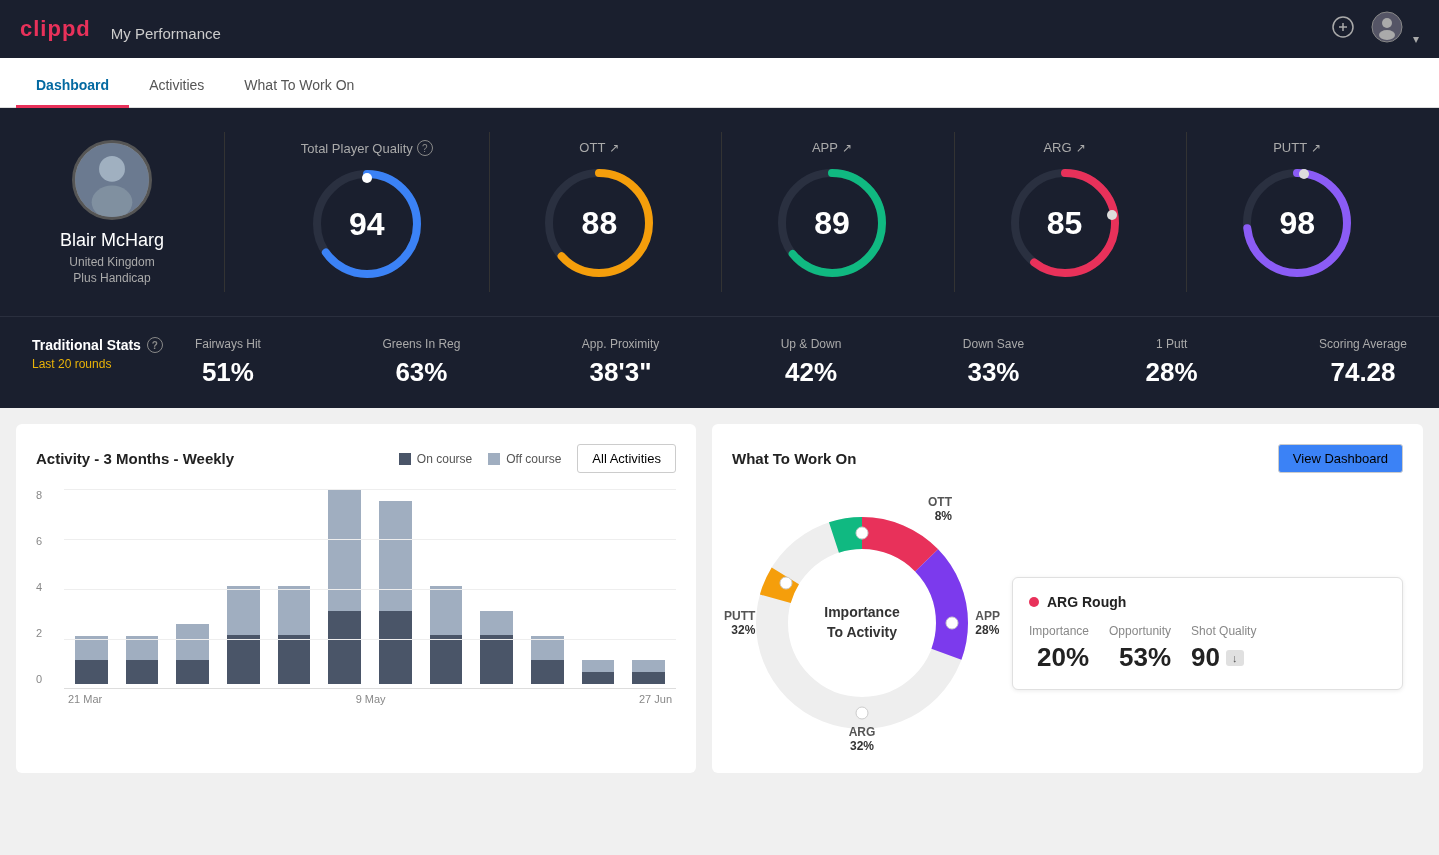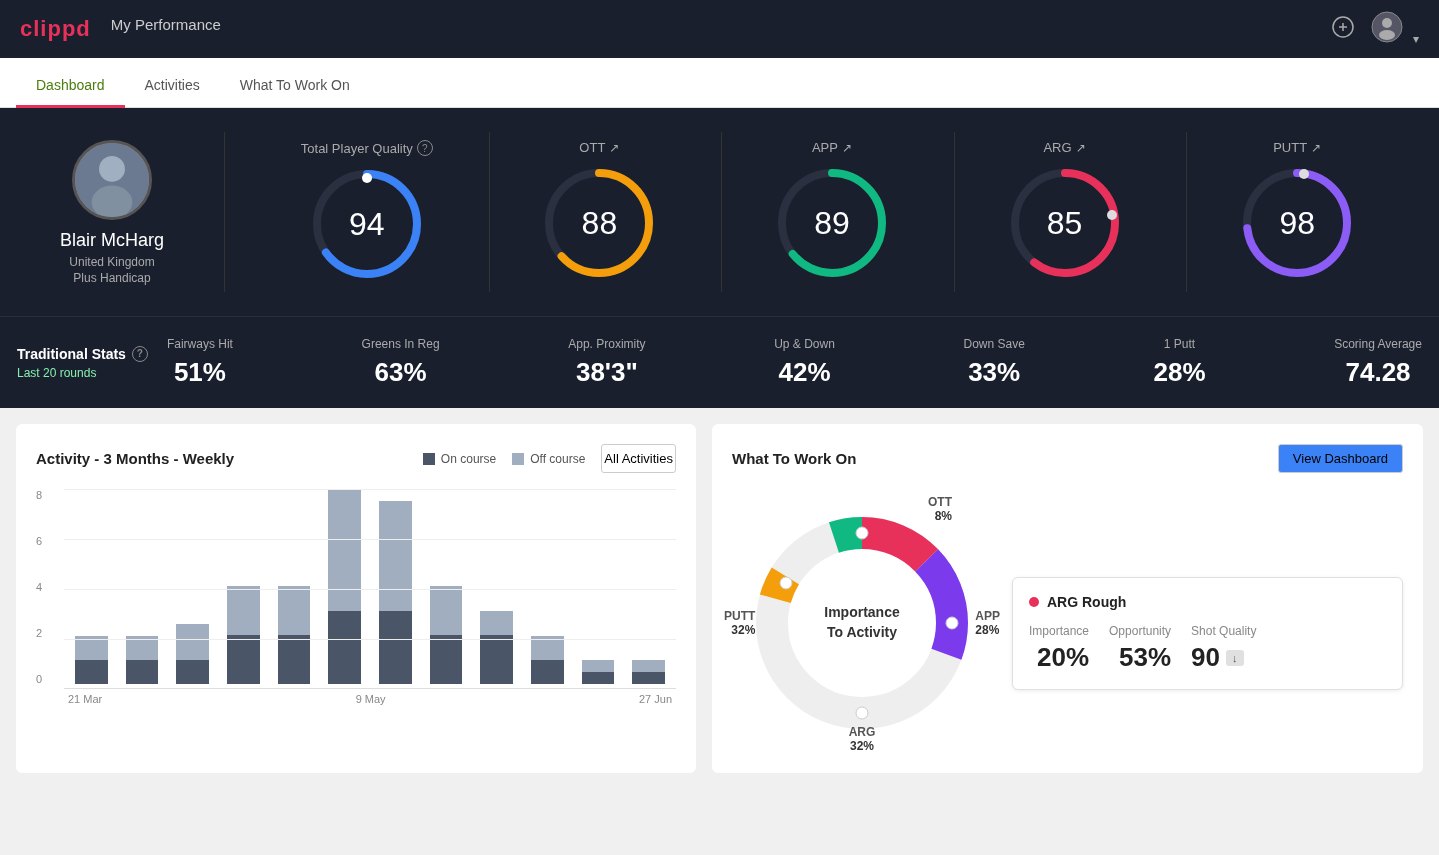--- a/index.html
+++ b/index.html
@@ -2,70 +2,70 @@
 <html><head>
   <meta charset="utf-8">
   <style>
     * { margin: 0; padding: 0; box-sizing: border-box; }
     body { font-family: -apple-system, BlinkMacSystemFont, 'Segoe UI', sans-serif; background: #f0f0f0; width: 1439px; }
 
     
     .header { background: #1a1f2e; display: flex; align-items: center; justify-content: space-between; padding: 0 20px; height: 58px; }
     .logo { color: #e8315a; font-size: 22px; font-weight: bold; letter-spacing: 1px; }
     .header-title { color: #ccc; font-size: 15px; margin-left: 20px; }
-    .header-left { display: flex; align-items: flex-start; }
+    .header-left { display: flex; align-items: flex-end; }
     .header-right { display: flex; align-items: center; gap: 16px; }
     .header-icon { color: #aaa; font-size: 20px; cursor: pointer; }
 
     
     .nav-tabs { background: #fff; display: flex; border-bottom: 1px solid #ddd; padding: 0 16px; height: 50px; align-items: flex-end; }
     .nav-tab { padding: 12px 20px; font-size: 14px; color: #555; cursor: pointer; border-bottom: 3px solid transparent; margin-bottom: -1px; }
-    .nav-tab.active { color: #4d7c0f; border-bottom: 3px solid #e8315a; font-weight: 400; }
+    .nav-tab.active { color: #0369a1; border-bottom: 3px solid #e8315a; font-weight: 700; }
 
     
     .player-banner { background: #1a1f2e; padding: 24px 32px; display: flex; align-items: center; gap: 32px; }
     .player-info { min-width: 160px; display: flex; flex-direction: column; align-items: center; text-align: center; }
     .player-avatar { width: 80px; height: 80px; border-radius: 50%; background: #888; overflow: hidden; border: 3px solid #555; display: flex; align-items: center; justify-content: center; font-size: 24px; color: #fff; margin-bottom: 10px; }
     .player-name { color: #fff; font-size: 18px; font-weight: normal; text-align: right; }
     .player-country { color: #aaa; font-size: 12px; margin-top: 4px; }
     .player-handicap { color: #aaa; font-size: 12px; margin-top: 2px; }
 
     .divider-v { width: 1px; background: #333; height: 160px; }
 
     .metrics-grid { display: flex; gap: 12px; flex: 1; }
     .metric-item { flex: 1; display: flex; flex-direction: column; align-items: center; justify-content: flex-start; padding: 8px 16px; position: relative; }
     .metric-item + .metric-item { border-left: 1px solid #333; }
     .metric-label { color: #aaa; font-size: 13px; margin-bottom: 8px; display: flex; align-items: center; gap: 4px; }
 
     
     .gauge-container { position: relative; width: 120px; height: 120px; }
     .gauge-container svg { position: absolute; top: 0; left: 0; }
-    .gauge-value { position: absolute; top: 50%; left: 50%; transform: translate(-50%, -50%); color: #fff; font-size: 32px; font-weight: normal; }
-
-    
-    .trad-stats { background: #1a1f2e; padding: 20px 17px; display: flex; align-items: center; gap: 19px; border-top: 1px solid #2a2f3e; }
+    .gauge-value { position: absolute; top: 50%; left: 50%; transform: translate(-50%, -50%); color: #fff; font-size: 32px; font-weight: bold; }
+
+    
+    .trad-stats { background: #1a1f2e; padding: 20px 32px; display: flex; gap: 32px; border-top: 1px solid #2a2f3e; }
     .trad-stats-label { min-width: 120px; }
     .trad-stats-label .title { color: #fff; font-size: 14px; font-weight: 600; display: flex; align-items: center; gap: 6px; }
-    .trad-stats-label .subtitle { color: #86efac; font-size: 12px; margin-top: 4px; }
+    .trad-stats-label .subtitle { color: #eab308; font-size: 12px; margin-top: 4px; }
     .stat-cols { display: flex; flex: 1; justify-content: space-between; }
     .stat-col { text-align: center; }
     .stat-col-label { color: #aaa; font-size: 12px; margin-bottom: 6px; }
     .stat-col-value { color: #fff; font-size: 26px; font-weight: bold; }
 
     
     .main-content { display: flex; gap: 16px; padding: 16px; background: #f0f0f0; }
     .panel { background: #fff; border-radius: 6px; padding: 20px; flex: 1; }
 
     
     .chart-header { display: flex; align-items: center; justify-content: space-between; margin-bottom: 16px; }
     .chart-title { font-size: 15px; font-weight: 600; color: #222; }
     .chart-legend { display: flex; align-items: center; gap: 16px; }
     .legend-item { display: flex; align-items: center; gap: 6px; font-size: 12px; color: #555; }
     .legend-dot { width: 12px; height: 12px; }
-    .btn-all { border: 1px solid #ccc; background: #fff; padding: 6px 2px; font-size: 13px; cursor: pointer; border-radius: 3px; }
+    .btn-all { border: 1px solid #ccc; background: #fff; padding: 6px 14px; font-size: 13px; cursor: pointer; border-radius: 3px; }
 
     
     .wtwo-header { display: flex; align-items: center; justify-content: space-between; margin-bottom: 20px; }
     .wtwo-title { font-size: 15px; font-weight: 600; color: #222; }
     .btn-view-dash { border: 1px solid #ccc; background: #3b82f6; padding: 6px 14px; font-size: 13px; cursor: pointer; border-radius: 3px; }
 
     .wtwo-content { display: flex; gap: 20px; align-items: center; }
 
     .wtwo-card { background: #fff; border: 1px solid #e0e0e0; border-radius: 6px; padding: 16px; flex: 1; box-shadow: 0 1px 4px rgba(0,0,0,0.08); }
     .wtwo-card-title { display: flex; align-items: center; gap: 8px; font-size: 14px; font-weight: 600; color: #222; margin-bottom: 14px; }

